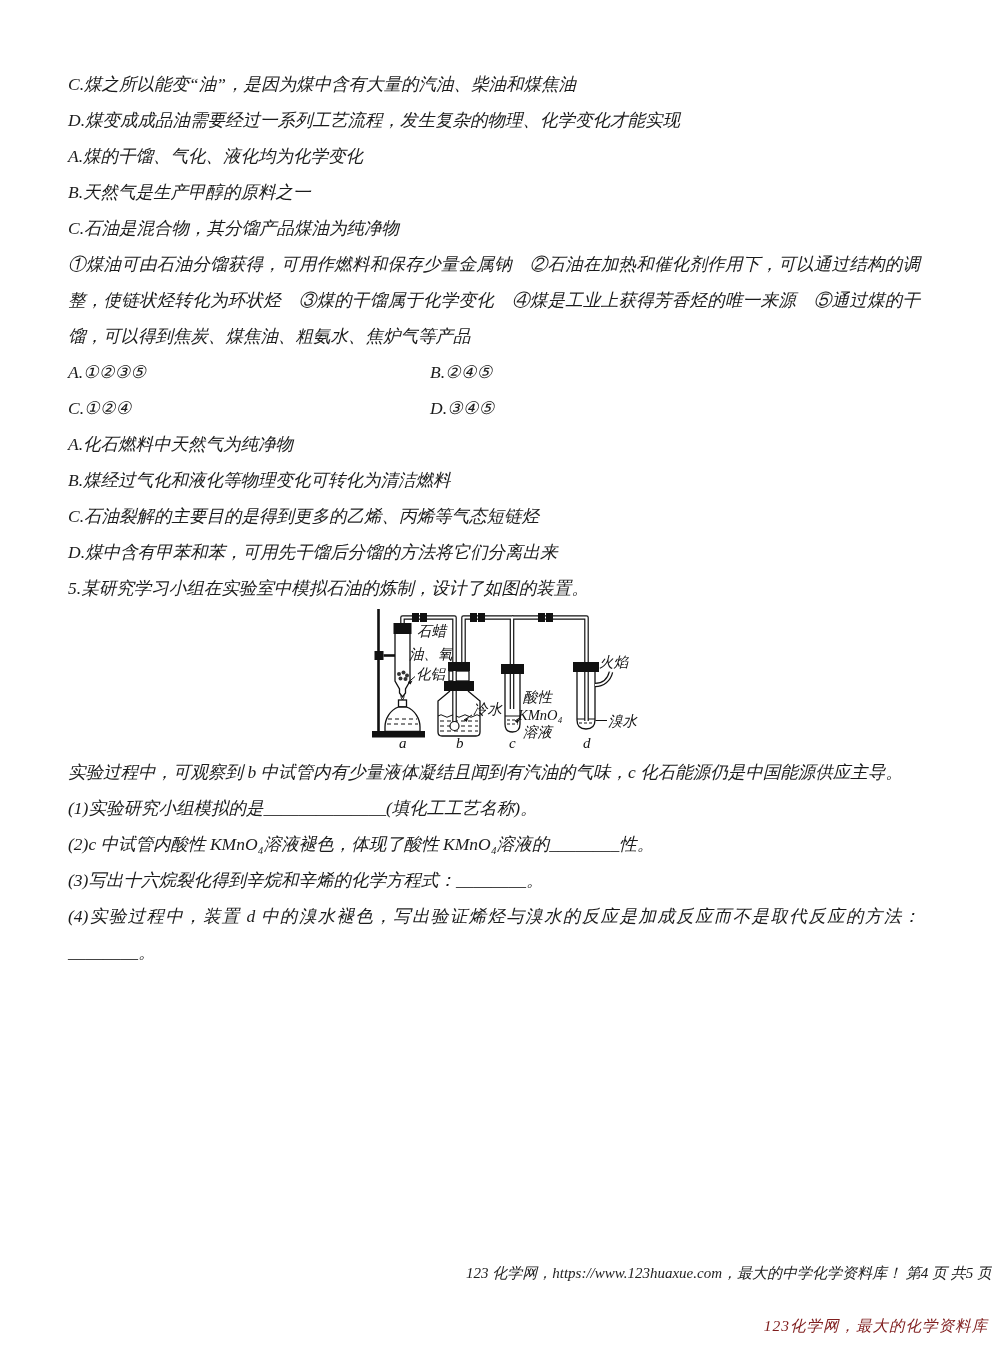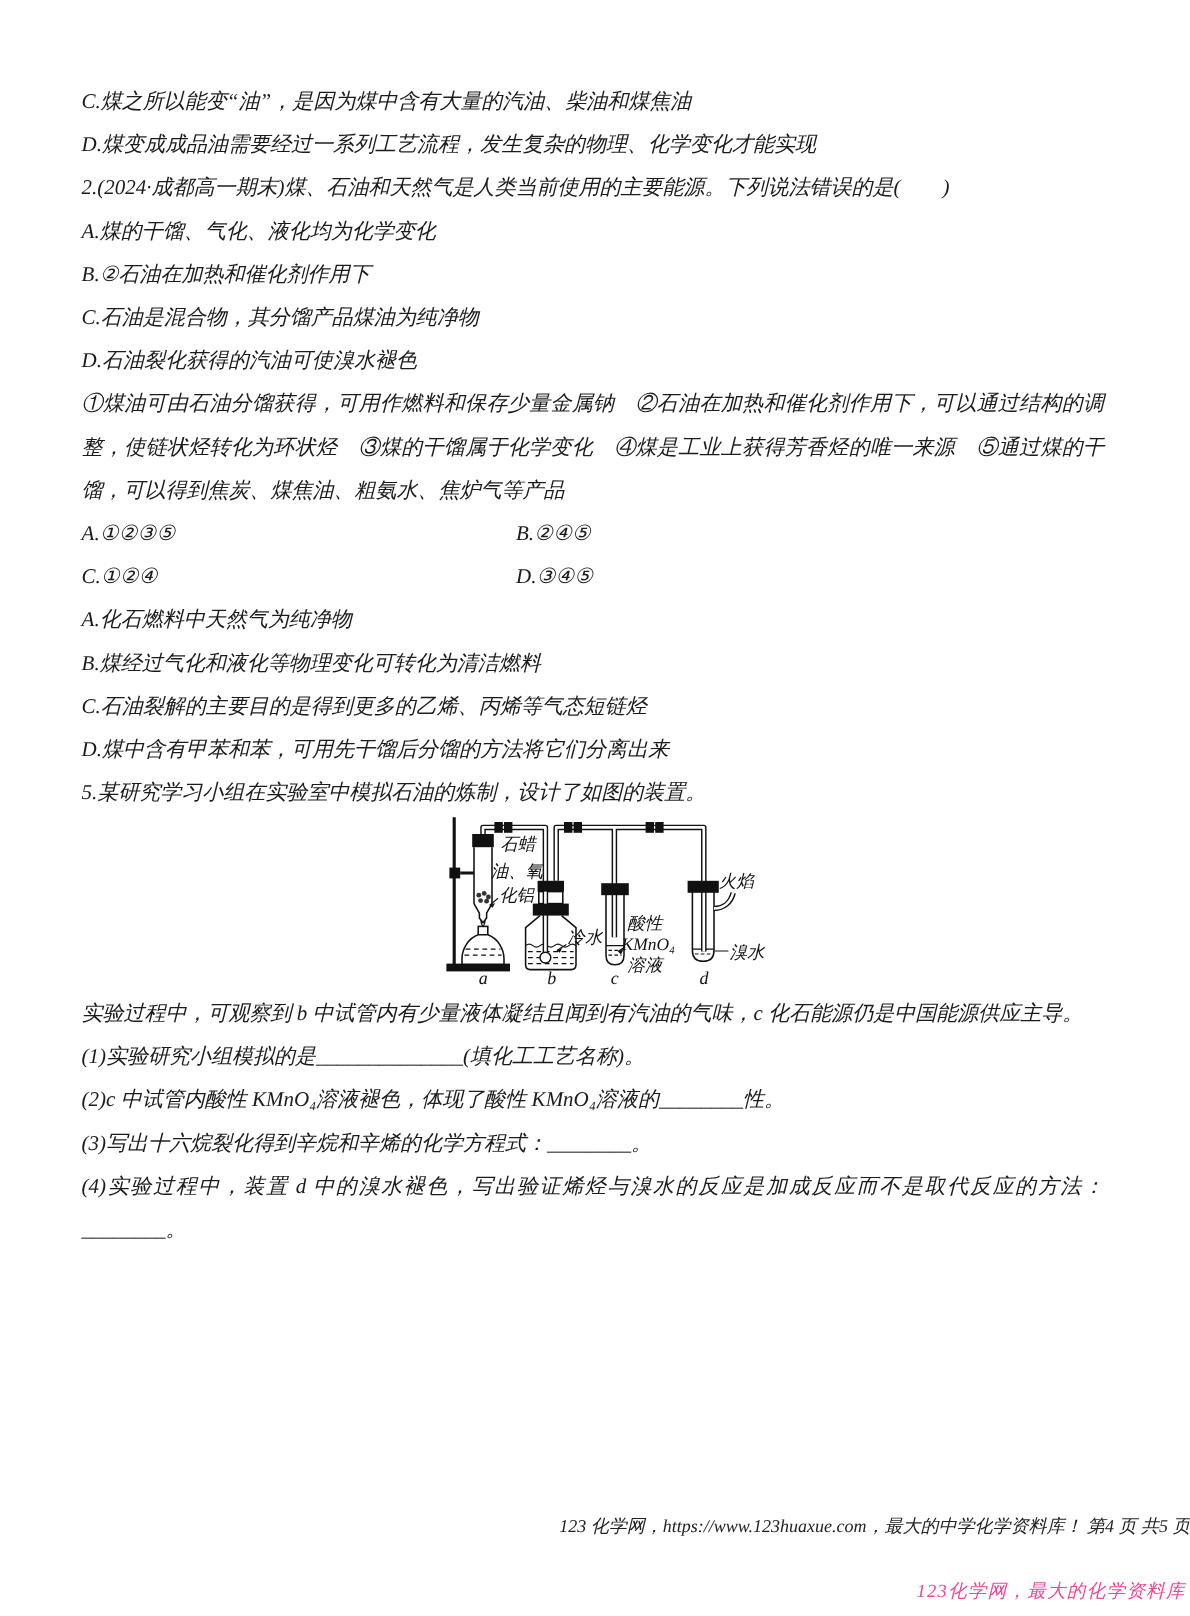--- a/index.html
+++ b/index.html
@@ -20,43 +20,41 @@
   .diagram-wrap svg{display:block;}
   svg text{font-family:"Liberation Serif","DejaVu Serif",serif;fill:#111;}
   .cn-label{font-size:14.5px;}
   .letter-label{font-size:15px;}
   .footer{
     position:absolute;left:0;top:1258px;width:100%;
     text-align:right;font-size:15px;line-height:30px;color:#222;
   }
   .watermark{
     position:absolute;top:1316px;right:4px;
-    font-size:15.5px;color:#ec4899;letter-spacing:1px;
+    font-size:15.5px;color:#7f1d1d;letter-spacing:1px;
   }
   .tube-black{stroke:#111;stroke-width:4.6;fill:none;stroke-linejoin:round;}
   .tube-white{stroke:#fff;stroke-width:2.2;fill:none;stroke-linejoin:round;}
   .glass{stroke:#111;stroke-width:1.3;fill:#fff;}
   .glassline{stroke:#111;stroke-width:1.3;fill:none;}
   .thin{stroke:#111;stroke-width:1;fill:none;}
   .blackfill{fill:#111;stroke:none;}
 </style>
 </head>
 <body>
 
 <div class="page">
   <div class="content">
 
     <p>C.煤之所以能变“油”，是因为煤中含有大量的汽油、柴油和煤焦油</p>
     <p>D.煤变成成品油需要经过一系列工艺流程，发生复杂的物理、化学变化才能实现</p>
 
-    <p>2.(2024·成都高一期末)煤、石油和天然气是人类当前使用的主要能源。下列说法错误的是(　　)</p>
     <p>A.煤的干馏、气化、液化均为化学变化</p>
-    <p>B.②石油在加热和催化剂作用下</p>
+    <p>B.天然气是生产甲醇的原料之一</p>
     <p>C.石油是混合物，其分馏产品煤油为纯净物</p>
-    <p>D.石油裂化获得的汽油可使溴水褪色</p>
 
     <p>①煤油可由石油分馏获得，可用作燃料和保存少量金属钠　②石油在加热和催化剂作用下，可以通过结构的调整，使链状烃转化为环状烃　③煤的干馏属于化学变化　④煤是工业上获得芳香烃的唯一来源　⑤通过煤的干馏，可以得到焦炭、煤焦油、粗氨水、焦炉气等产品</p>
     <p class="opt-row">
       <span class="col1">A.①②③⑤</span>
       <span>B.②④⑤</span>
     </p>
     <p class="opt-row">
       <span class="col1">C.①②④</span>
       <span>D.③④⑤</span>
     </p>

